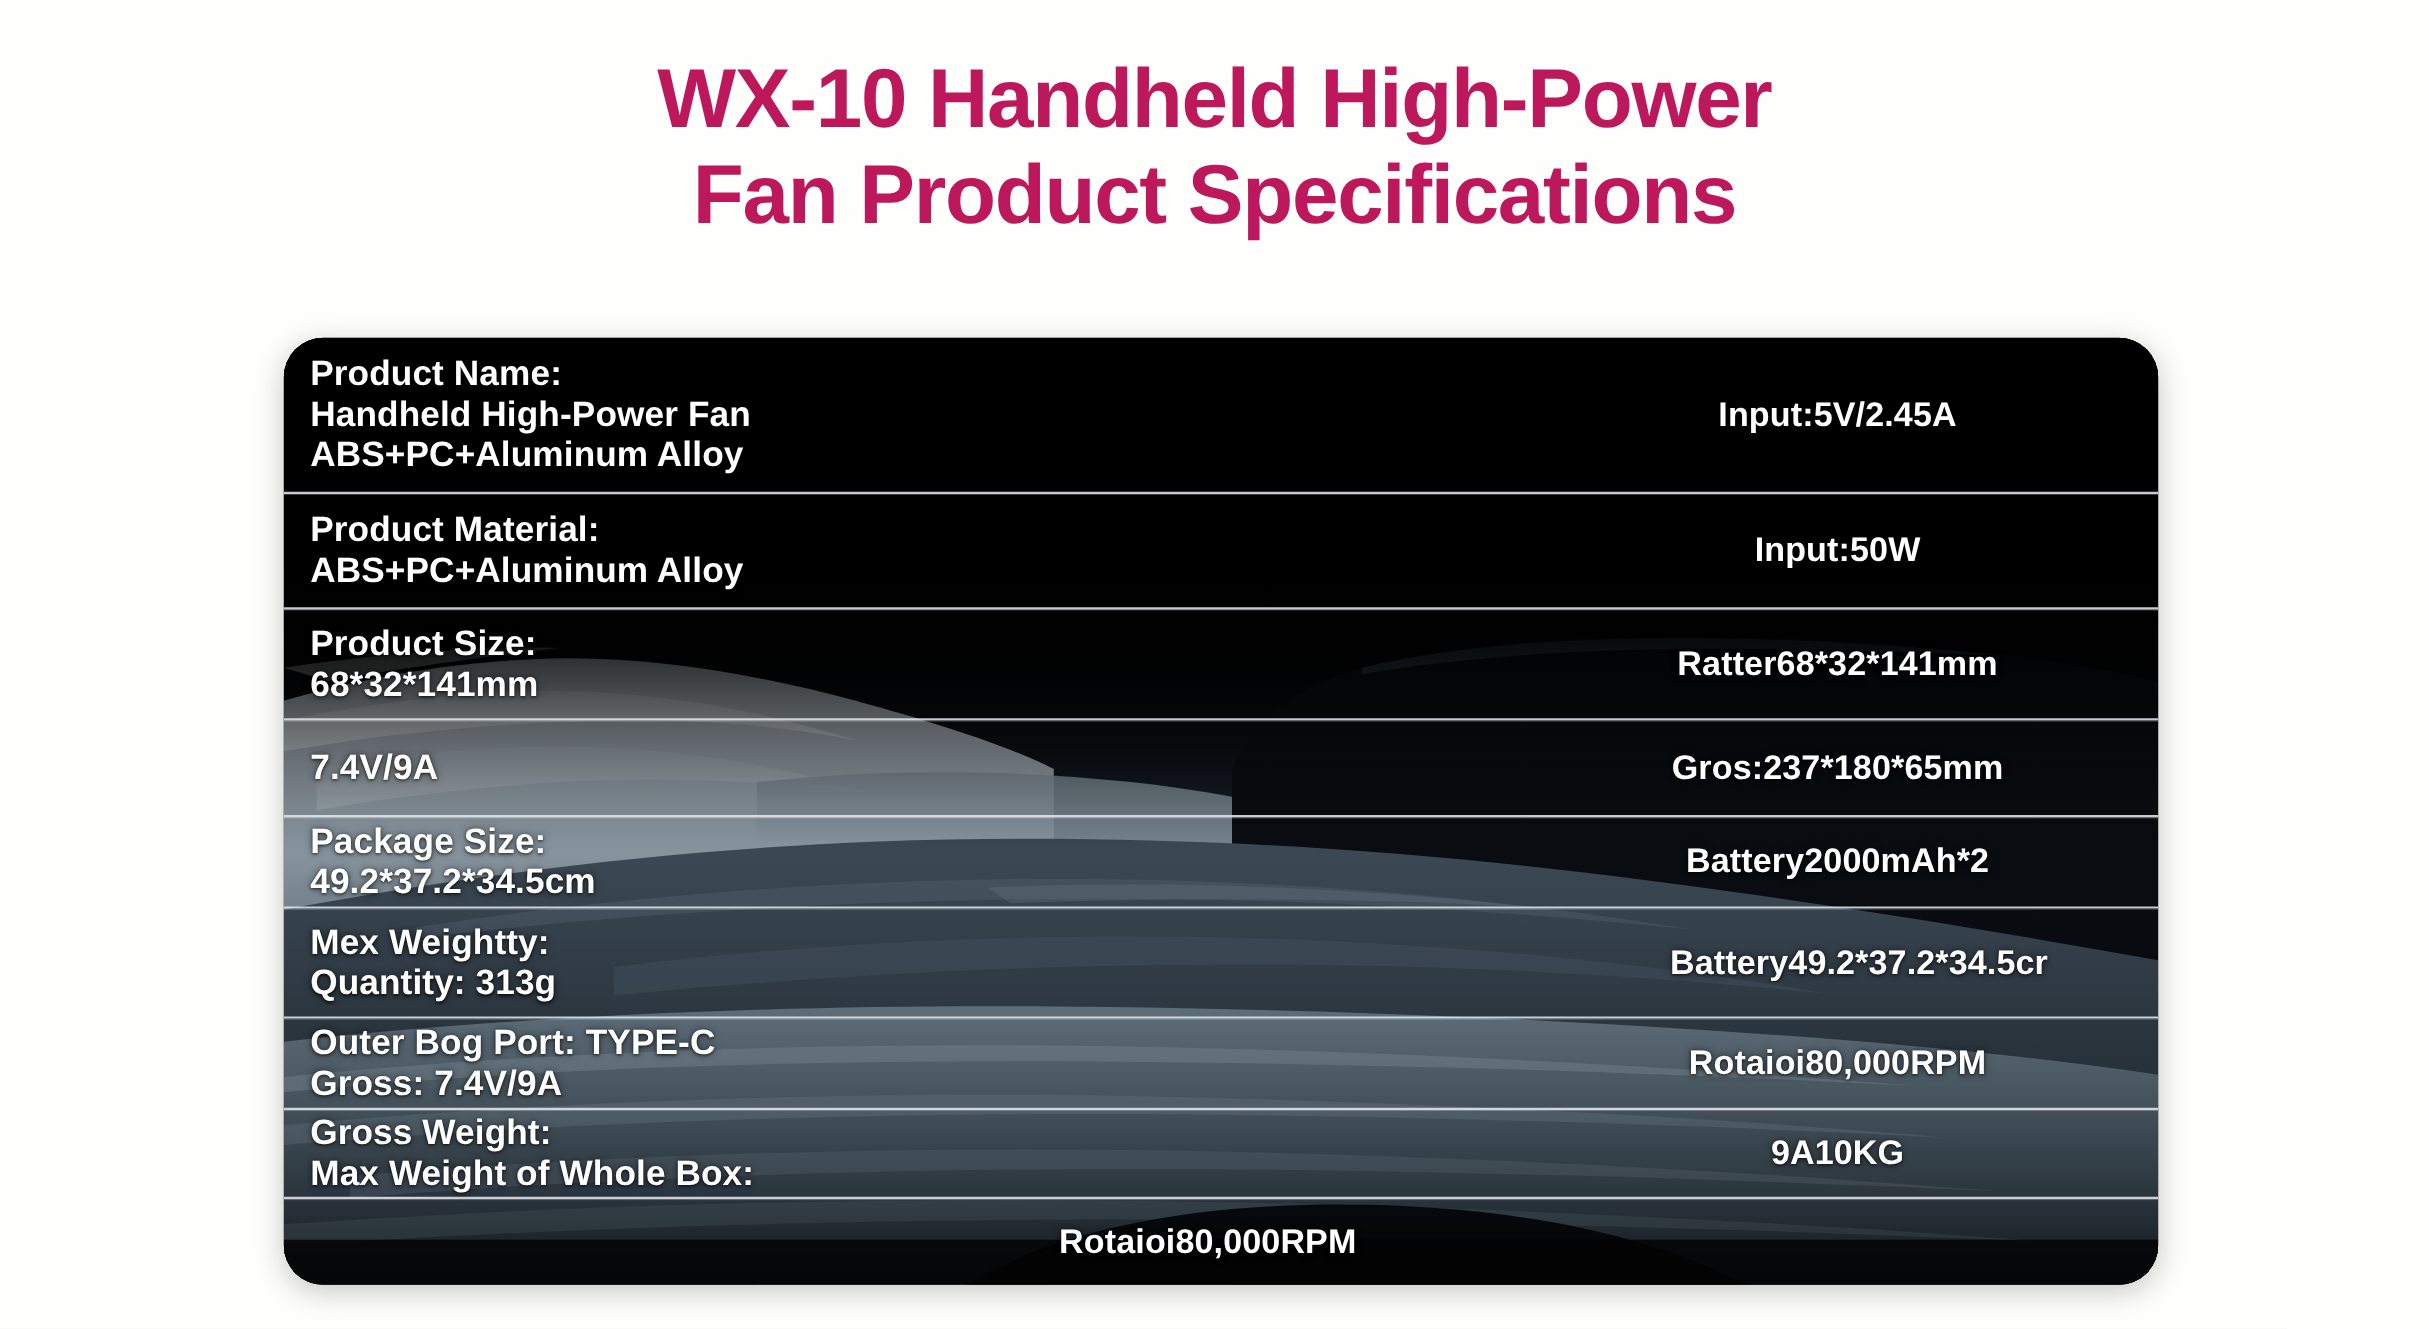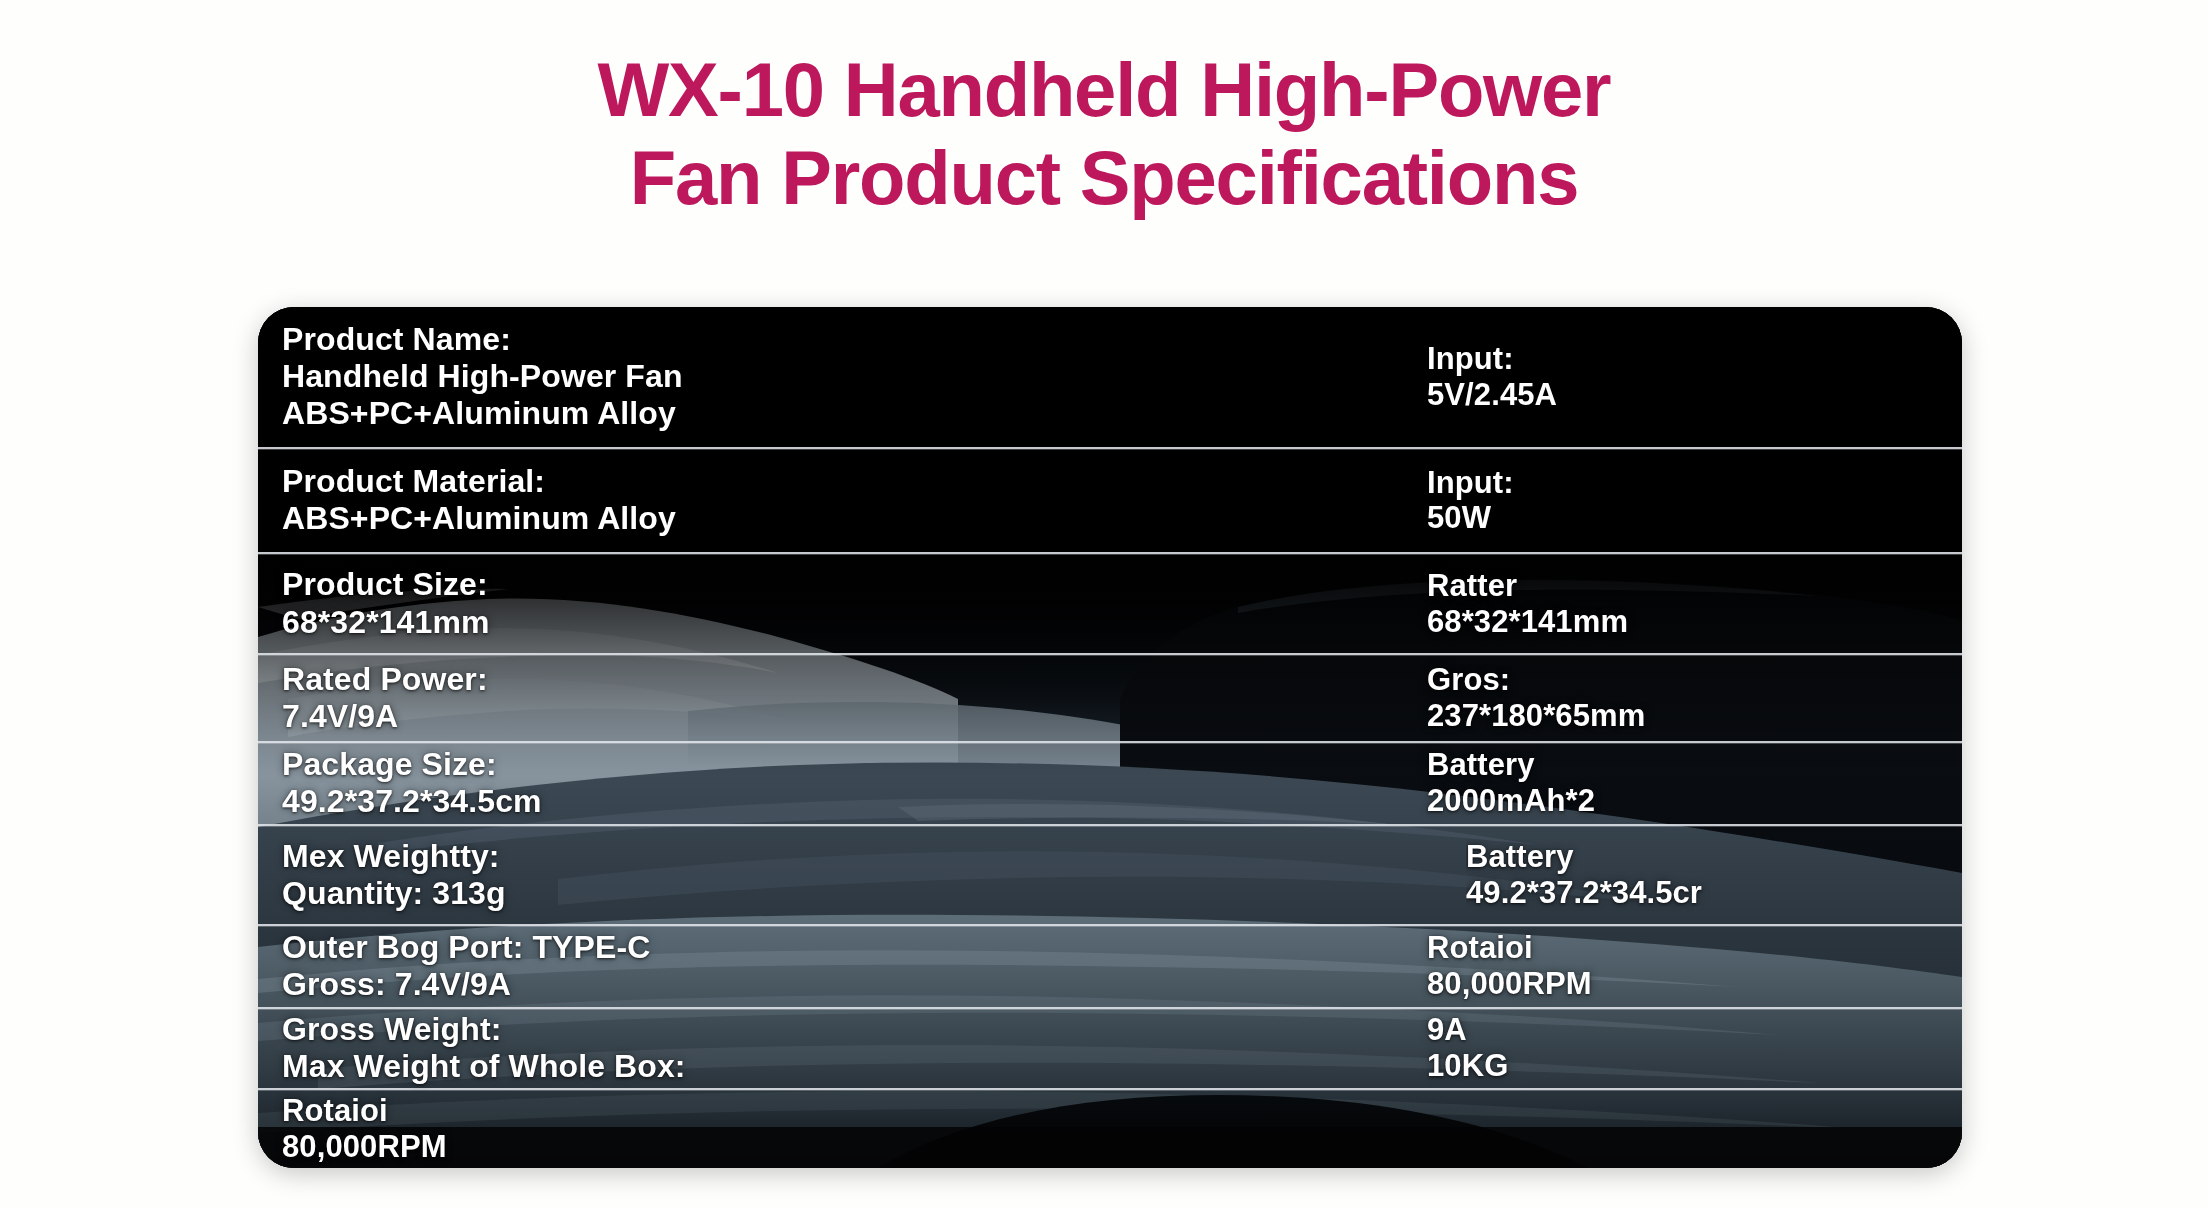--- a/index.html
+++ b/index.html
@@ -95,21 +95,21 @@
 
   .cell-left {
     flex:0 0 1145px;
     display:flex;
     flex-direction:column;
     justify-content:center;
   }
   .cell-right {
     flex:1 1 auto;
     display:flex;
-    flex-direction:column;
+    flex-direction:row;
     justify-content:center;
   }
 
   .line {
     color:#ffffff;
     font-size:32px;
     font-weight:600;
     line-height:1.16;
     letter-spacing:.1px;
     white-space:nowrap;
@@ -250,21 +250,20 @@
           <span class="line">68*32*141mm</span>
         </div>
         <div class="cell-right">
           <span class="line">Ratter</span>
           <span class="line">68*32*141mm</span>
         </div>
       </div>
 
       <div class="row r4">
         <div class="cell-left">
-          <span class="line">Rated Power:</span>
           <span class="line">7.4V/9A</span>
         </div>
         <div class="cell-right">
           <span class="line">Gros:</span>
           <span class="line">237*180*65mm</span>
         </div>
       </div>
 
       <div class="row r5">
         <div class="cell-left">

